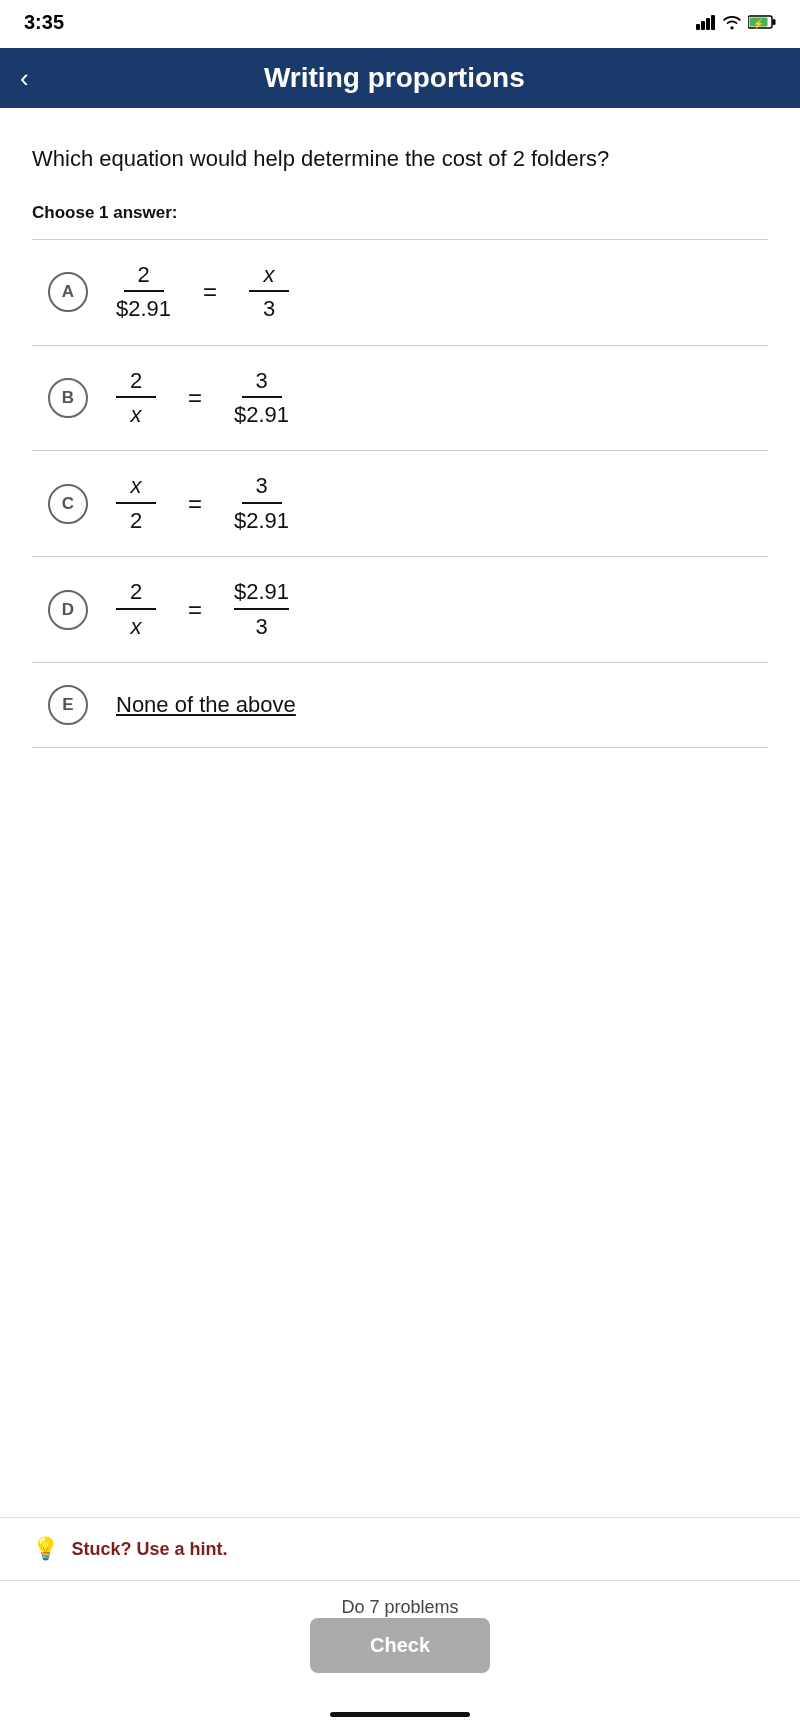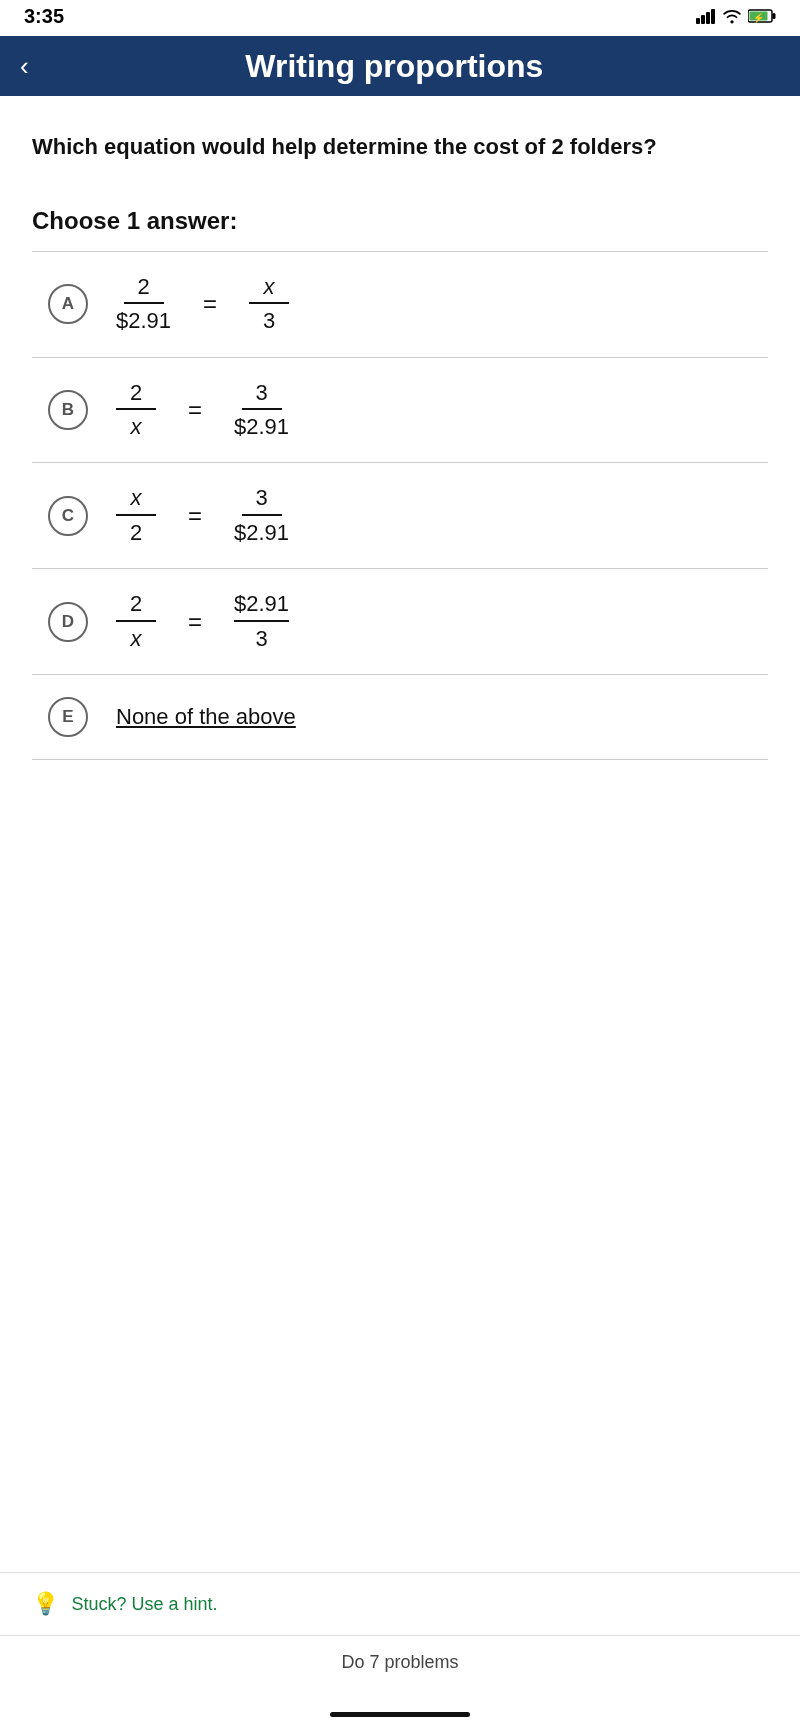--- a/index.html
+++ b/index.html
@@ -13,21 +13,21 @@
       overflow-x: hidden;
     }
 
     
     .status-bar {
       display: flex;
       justify-content: space-between;
       align-items: center;
       padding: 4px 24px 8px;
       background: #fff;
-      height: 36px;
+      height: 48px;
     }
     .status-time {
       font-size: 20px;
       font-weight: 600;
       color: #000;
     }
     .status-icons {
       display: flex;
       align-items: center;
       gap: 6px;
@@ -44,21 +44,21 @@
     .back-btn {
       color: #fff;
       font-size: 26px;
       font-weight: 300;
       cursor: pointer;
       margin-right: 16px;
       line-height: 1;
     }
     .header-title {
       color: #fff;
-      font-size: 32px;
+      font-size: 28px;
       font-weight: 700;
       flex: 1;
       text-align: center;
       margin-right: 36px;
     }
 
     
     .content {
       padding: 36px 32px 0;
     }
@@ -71,28 +71,28 @@
     }
     .problem-statement .num {
       font-weight: 700;
     }
     .problem-statement .dollar {
       font-weight: 700;
     }
 
     .question {
       font-size: 22px;
-      font-weight: 700;
+      font-weight: 400;
       color: #111;
-      margin-bottom: 44px;
+      margin-bottom: 28px;
       line-height: 1.4;
     }
 
     .choose-label {
-      font-size: 24px;
+      font-size: 17px;
       font-weight: 700;
       color: #111;
       margin-bottom: 16px;
     }
 
     
     .options {
       list-style: none;
     }
     .option-item {
@@ -186,23 +186,23 @@
       display: flex;
       align-items: center;
       gap: 12px;
       cursor: pointer;
     }
     .hint-icon {
       color: #3a8c3a;
       font-size: 22px;
     }
     .hint-text {
-      color: #15803d;
+      color: #7f1d1d;
       font-size: 18px;
-      font-weight: 400;
+      font-weight: 700;
     }
 
     .footer-bar {
       display: flex;
       align-items: center;
       justify-content: space-between;
       padding: 16px 32px 24px;
       border-top: 1.5px solid #e0e0e0;
       flex-direction: column;
     }
@@ -350,17 +350,18 @@
   </ul>
 </div>
 
 <div class="bottom-area">
   <div class="hint-bar">
     <span class="hint-icon">💡</span>
     <span class="hint-text">Stuck? Use a hint.</span>
   </div>
   <div class="footer-bar">
     <span class="do-problems-label">Do 7 problems</span>
+    <button class="check-btn">Check</button>
   </div>
   <div class="home-indicator">
     <div class="home-bar"></div>
   </div>
 </div>
 
 </body></html>

